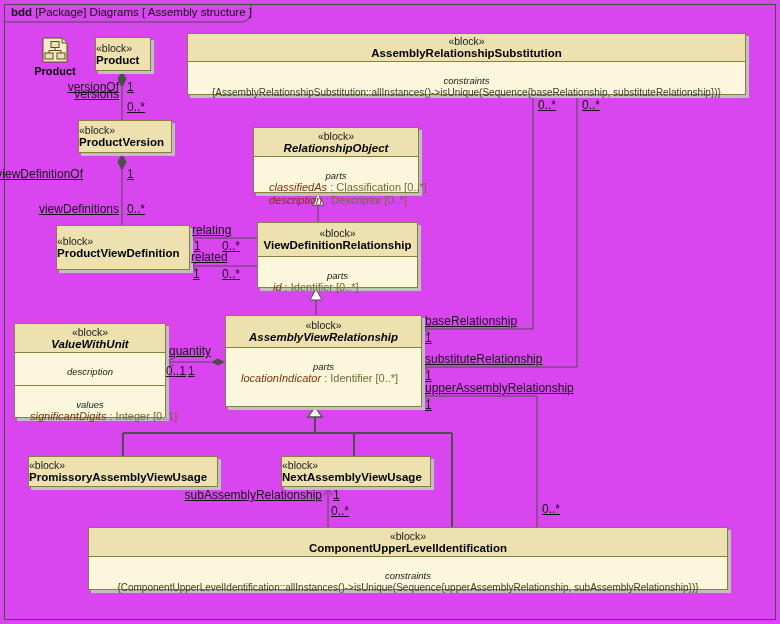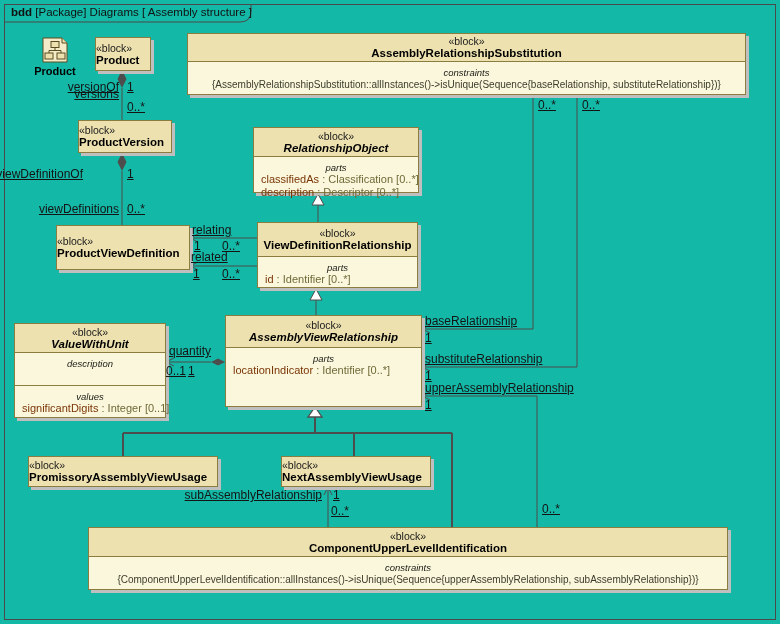--- a/index.html
+++ b/index.html
@@ -1,36 +1,36 @@
 <!DOCTYPE html>
 <html><head>
 <meta charset="utf-8">
 <style>
   html,body{margin:0;padding:0;background:#fff;}
   *{box-sizing:border-box;}
-  .canvas{position:relative;width:780px;height:624px;background:#14b8a6;
+  .canvas{position:relative;width:780px;height:624px;background:#d946ef;
           font-family:"Liberation Sans","DejaVu Sans",sans-serif;color:#111;overflow:hidden;}
   .frame{position:absolute;left:4px;top:4px;width:772px;height:616px;border:1px solid #4a4a4a;}
   .frame-tab-text{position:absolute;left:11px;top:6px;font-size:11.5px;white-space:nowrap;}
   .frame-tab-text .kw{font-weight:bold;}
   svg.edges{position:absolute;left:0;top:0;}
 
   .block{position:absolute;background:#FBF7DC;border:1px solid #8B7D3F;
          box-shadow:3px 3px 0 #bfbfbf;}
   .block.only{background:#EDE1B0;display:flex;flex-direction:column;justify-content:center;}
   .hdr{background:#EDE1B0;border-bottom:1px solid #8B7D3F;text-align:center;
        display:flex;flex-direction:column;justify-content:center;padding:1px 2px;}
   .stereo{font-size:10.5px;line-height:12px;color:#1a1a1a;}
   .bname{font-size:11.5px;line-height:13px;font-weight:bold;color:#000;}
   .abstract{font-style:italic;}
-  .comp{padding:4px;}
+  .comp{padding:12px;}
   .clabel{font-size:9.5px;font-style:italic;text-align:center;line-height:11px;
           color:#20201a;padding-top:1px;}
   .prow{font-size:11px;line-height:13px;padding:0 3px;text-align:left;white-space:nowrap;}
-  .pname{color:#7A3506;}
+  .pname{color:#7A3506;font-style:italic;}
   .ptype{color:#6F6A38;text-align:center;}
   .ctext{font-size:10px;text-align:center;color:#3C3C2C;white-space:nowrap;line-height:13px;}
 
   .elabel{position:absolute;font-size:12px;line-height:12px;white-space:nowrap;color:#141414;text-decoration:underline;}
   .icon-label{position:absolute;font-size:11px;font-weight:bold;color:#000;}
   .prod-icon{position:absolute;left:40px;top:37px;width:30px;height:27px;}
 </style>
 </head>
 <body>
 

